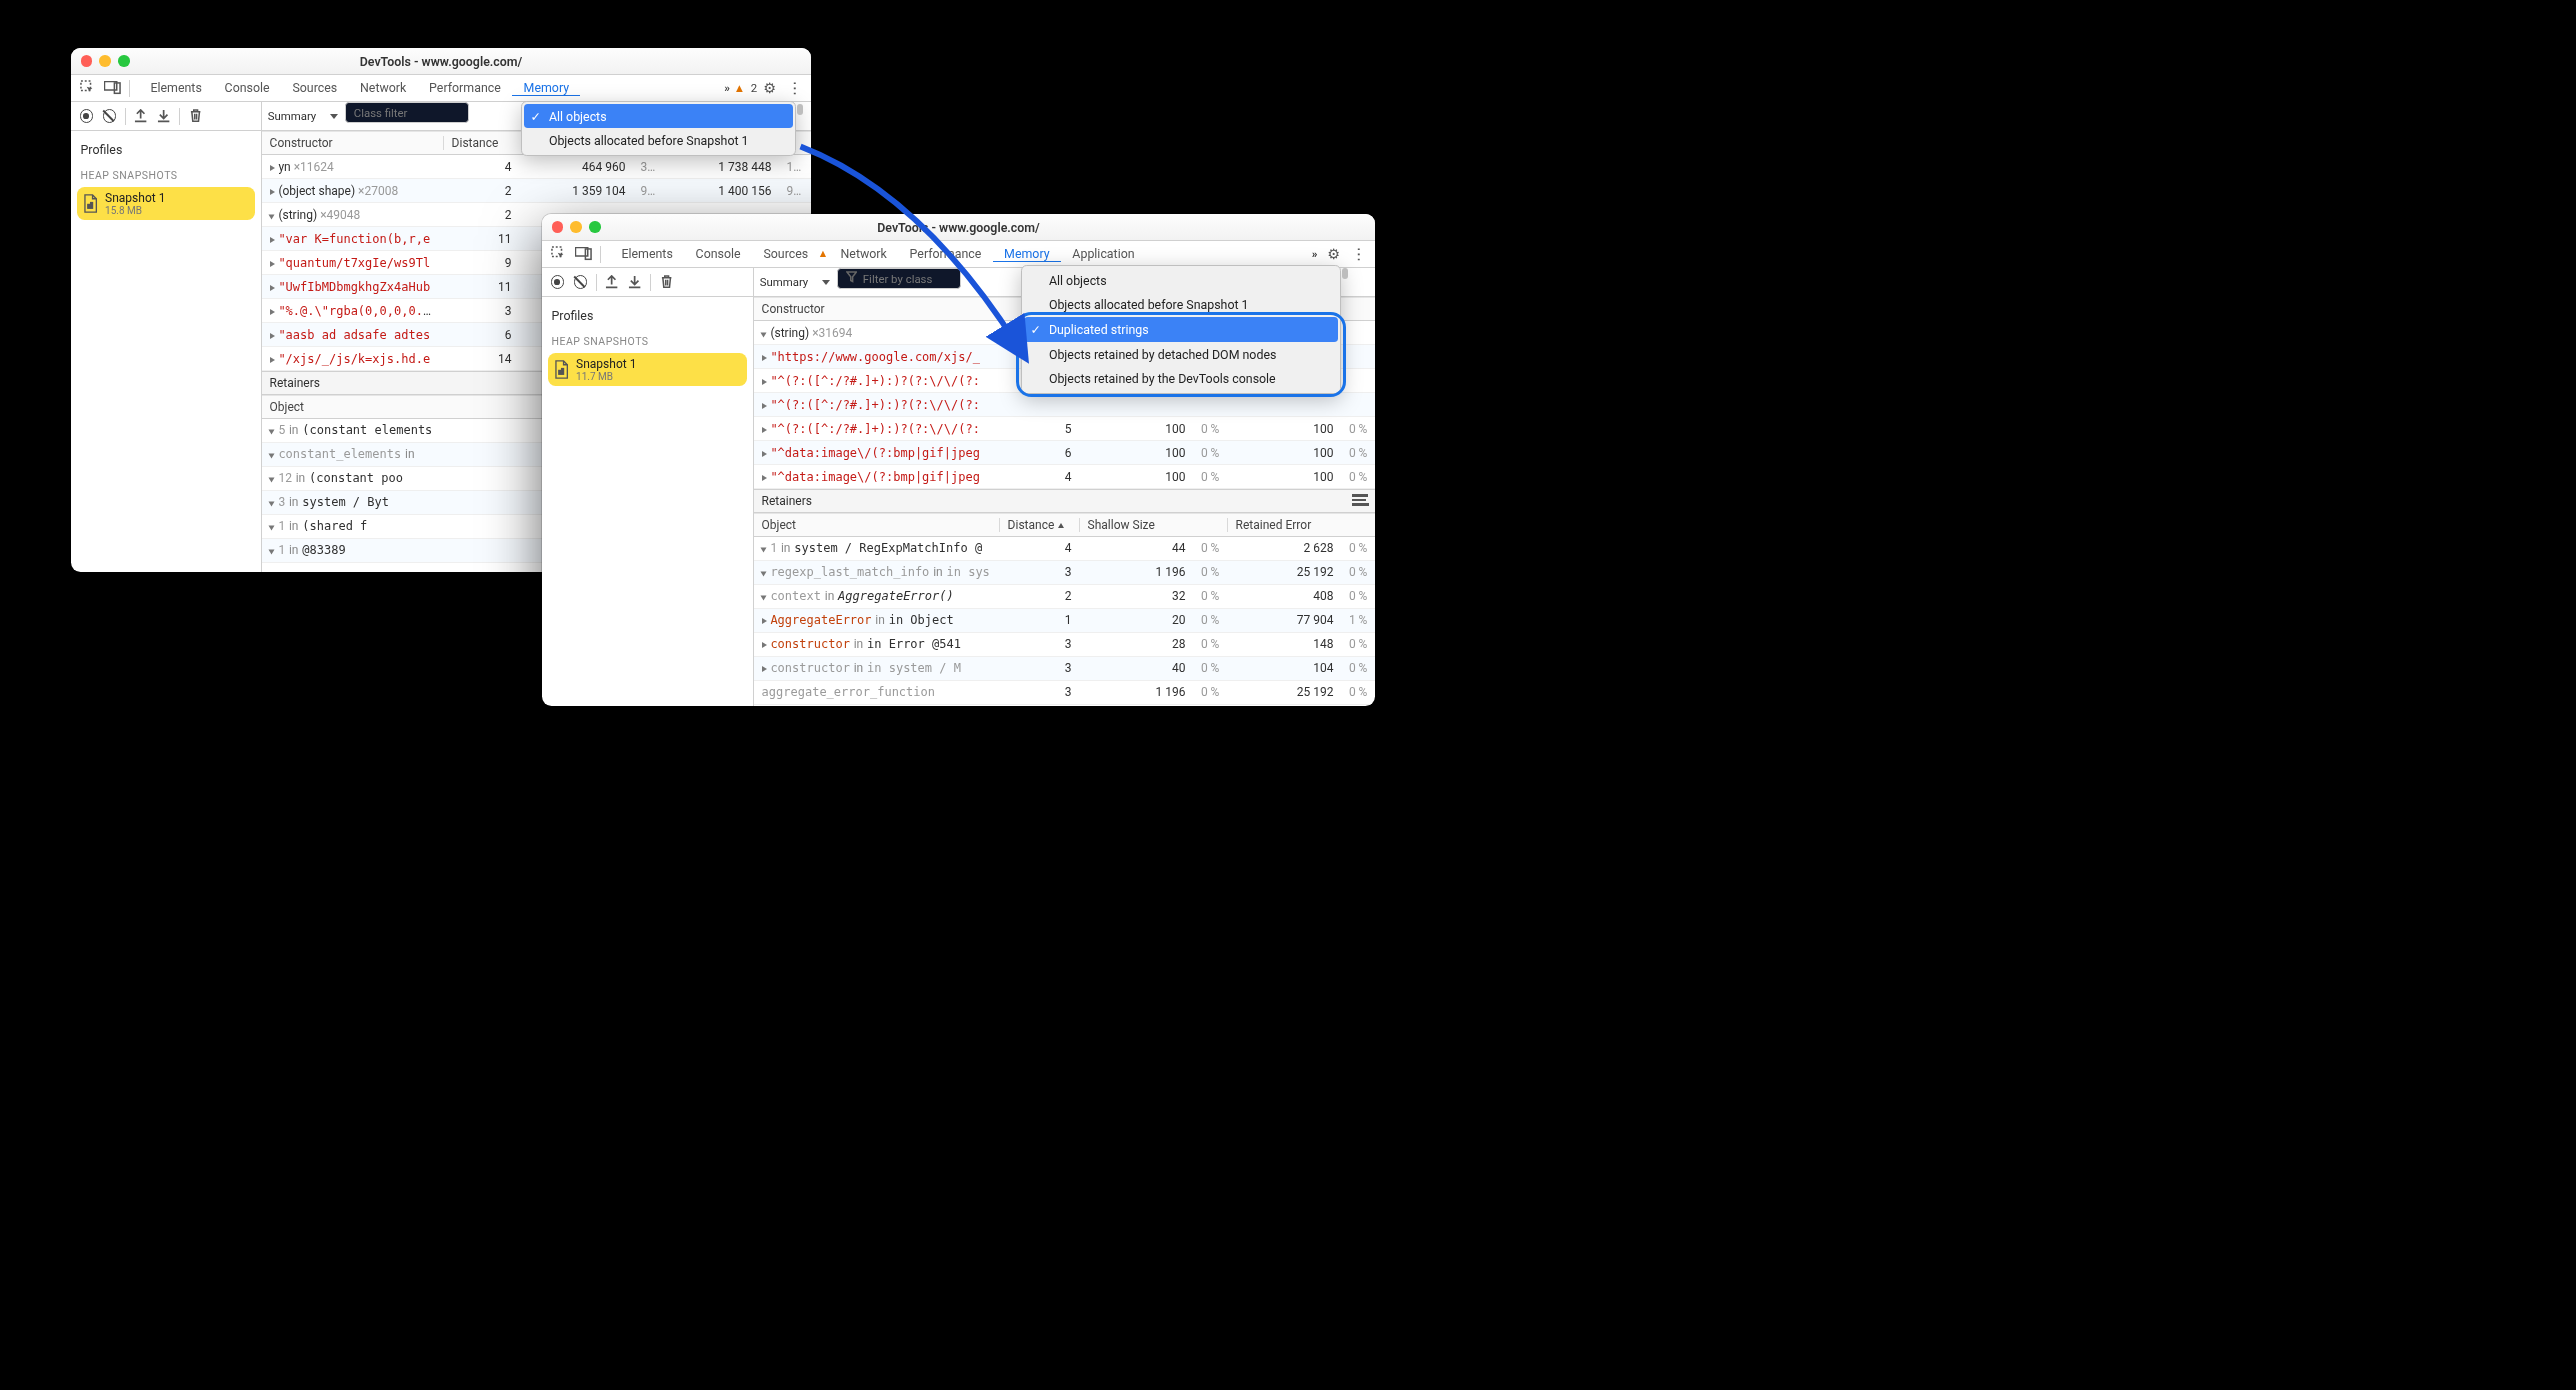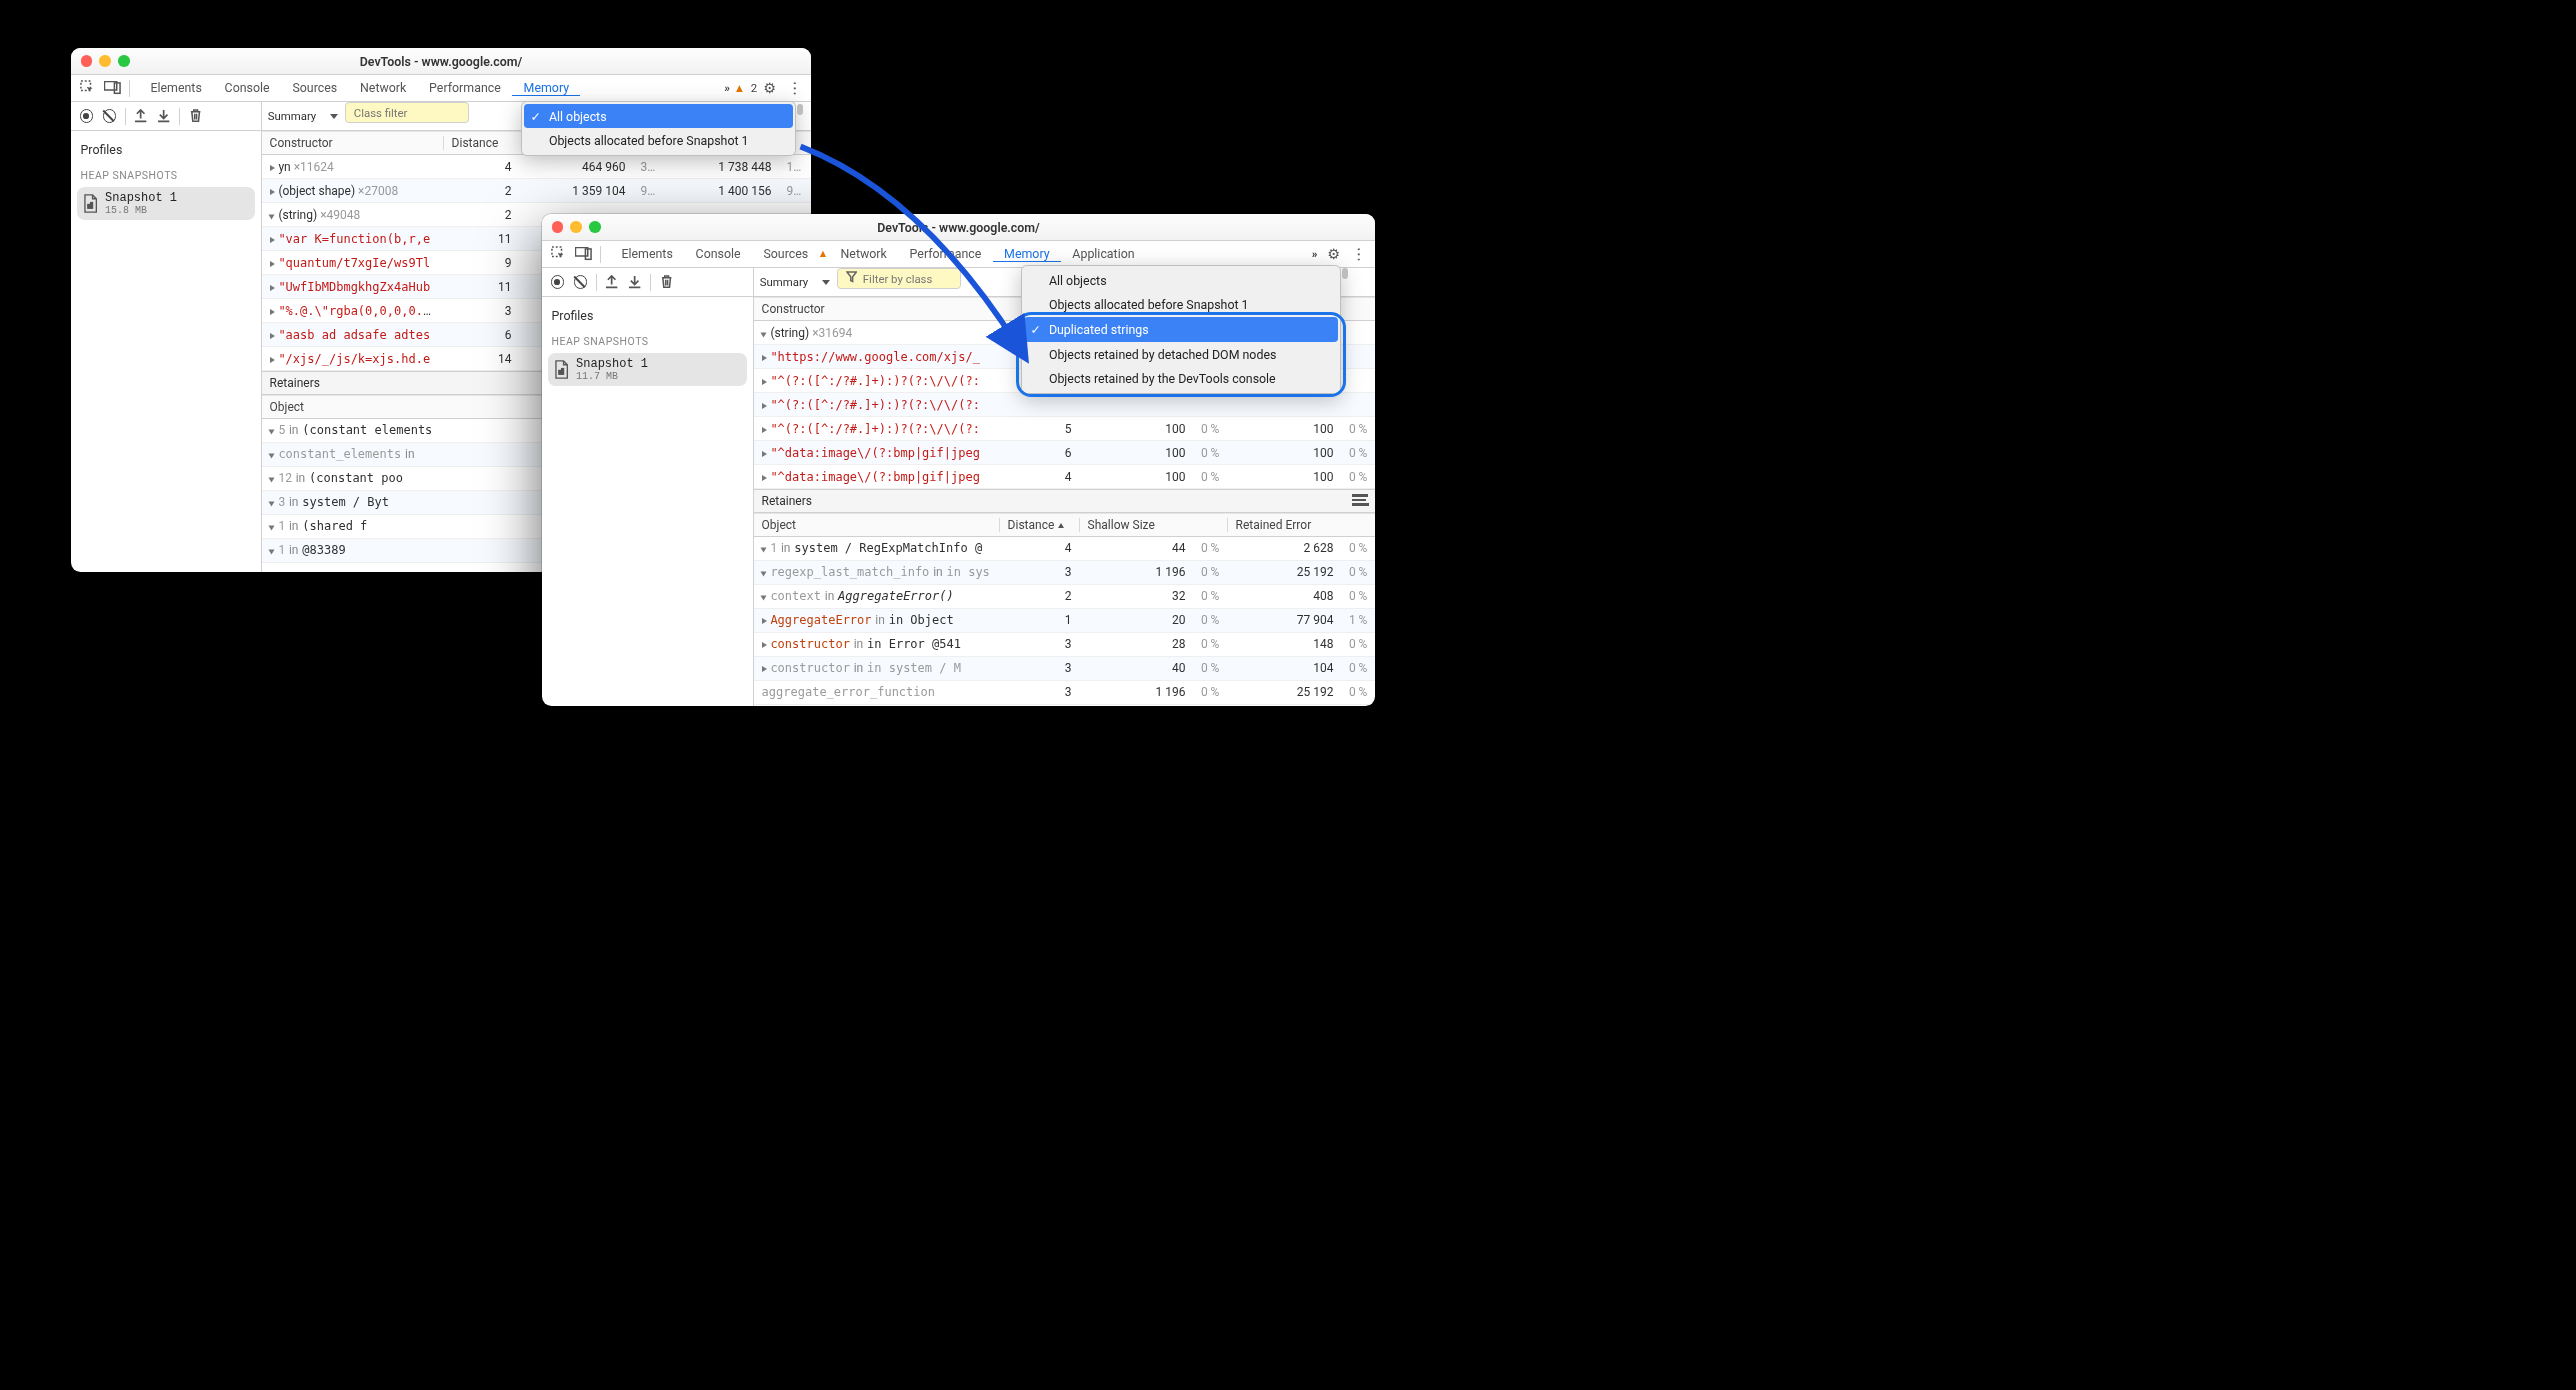--- a/index.html
+++ b/index.html
@@ -64,42 +64,42 @@
     .toolbar .right { flex:1; display:flex; padding:0 5.7px; gap:7.6px; position:relative; }
 
     .ibtn { width:23px; height:23px; display:flex; align-items:center; justify-content:center; color:#555; border-radius:2.9px; }
     .record-outer { width:13.3px; height:13.3px; border-radius:50%; border:1.9px solid #444; display:flex; align-items:center; justify-content:center; }
     .record-outer .inner { width:5.7px; height:5.7px; border-radius:50%; background:#444; }
     .circle-slash { width:13.3px; height:13.3px; border:1.9px solid #444; border-radius:50%; position:relative; }
     .circle-slash::after { content:''; position:absolute; width:15.3px; height:1.9px; background:#444; top:4.8px; left:-2.9px; transform:rotate(45deg); }
 
     .summary-dd { display:flex; align-items:center; gap:13.3px; }
     .summary-dd .caret { border-left:4.8px solid transparent; border-right:4.8px solid transparent; border-top:5.7px solid #555; }
-    .classfilter { border:1px solid #cfcfcf; border-radius:3.8px; height:21px; padding:1.9px 7.6px; font-size:11.4px; color:#777; min-width:124px; background:#fef9c3; display:flex; align-items:center; gap:5.7px;}
+    .classfilter { border:1px solid #cfcfcf; border-radius:3.8px; height:21px; padding:1.9px 7.6px; font-size:11.4px; color:#777; min-width:124px; background:#0f172a; display:flex; align-items:center; gap:5.7px;}
     .classfilter .funnel { color:#666; }
 
     
     .dropdown {
       position:absolute; background:#f0f0f0; border:1px solid #bfbfbf;
       border-radius:5.7px; box-shadow:0 5.7px 21px rgba(0,0,0,.25);
       padding:1.9px; z-index: 30;
     }
     .dropdown .opt { padding:4.8px 13.3px 4.8px 25px; font-size:12.4px; position:relative; border-radius:3.8px; white-space:nowrap; color:#222; }
     .dropdown .opt.hover { background:#3b82f6; color:#fff; }
     .dropdown .opt .check { position:absolute; left:6.7px; }
     .dropdown .scrollthumb { position:absolute; right:-7.6px; top:1.9px; width:5.7px; height:11.4px; background:#bdbdbd; border-radius:2.9px; }
 
     
     .body { display:flex; flex:1; min-height:0; }
     .sidebar { width:191px; border-right:1px solid #d0d0d0; padding-top:3.8px; color:#303030; }
     .sidebar.wider { width:212px; }
     .side-title { padding:7.6px 9.5px; font-size:12.4px; }
     .side-sub { padding:3.8px 9.5px 5.7px; font-size:10.5px; color:#888; letter-spacing:0.5px; }
     .snap-item { margin:0 5.7px; padding:3.8px 5.7px; border-radius:7.6px; display:flex; gap:5.7px; align-items:center; }
-    .snap-item.selected { background:#e5e5e5;font-family:Liberation Mono, monospace; }
+    .snap-item.selected { background:#fde047; }
     .snap-icon { width:17px; height:21px; display:flex; align-items:center; justify-content:center; }
     .snap-text .name { font-size:12px; color:#222; }
     .snap-text .size { font-size:10px; color:#777; }
 
     .mainpane { flex:1; display:flex; flex-direction:column; min-width:0; overflow:hidden; border-bottom-right-radius:9.5px; }
     .gridhead, .gridrow, .rtrow {
       display:grid; align-items:center; height:24px; font-size:12px;
     }
     .a-cols { grid-template-columns: 1fr 76px 114px 32px 114px 32px; }
     .b-cols { grid-template-columns: 1fr 80px 114px 34px 114px 34px; }

